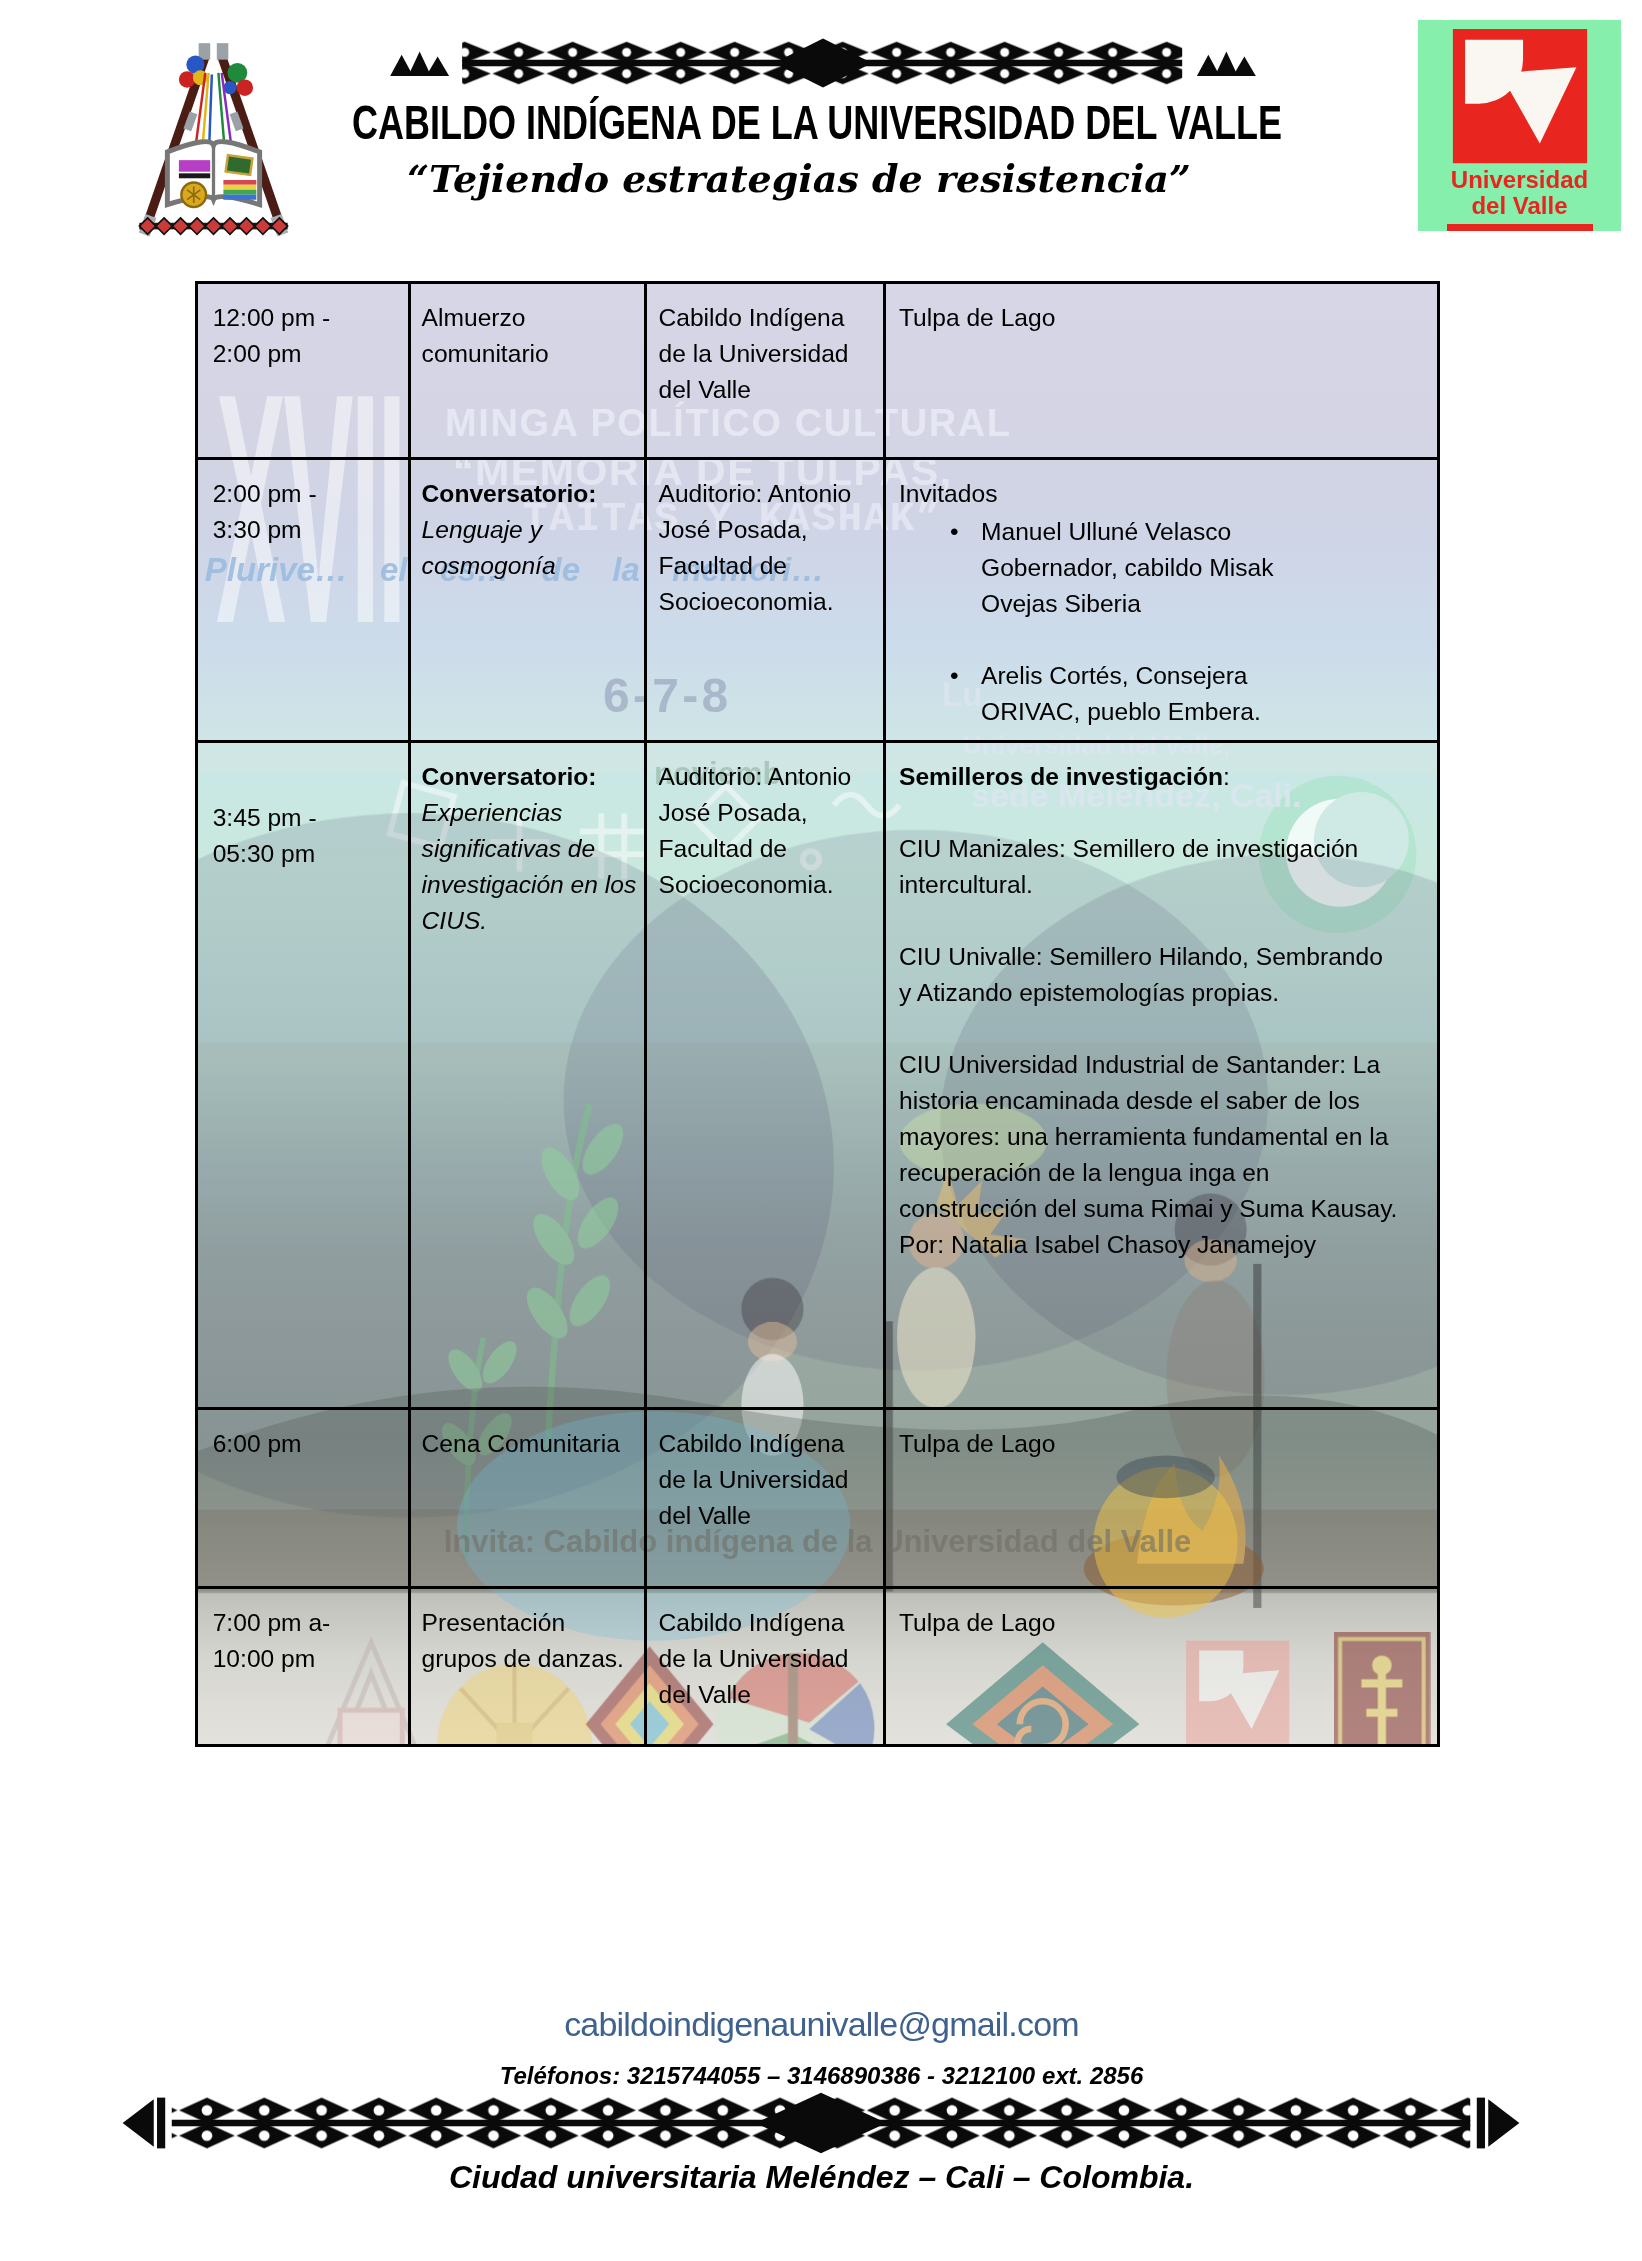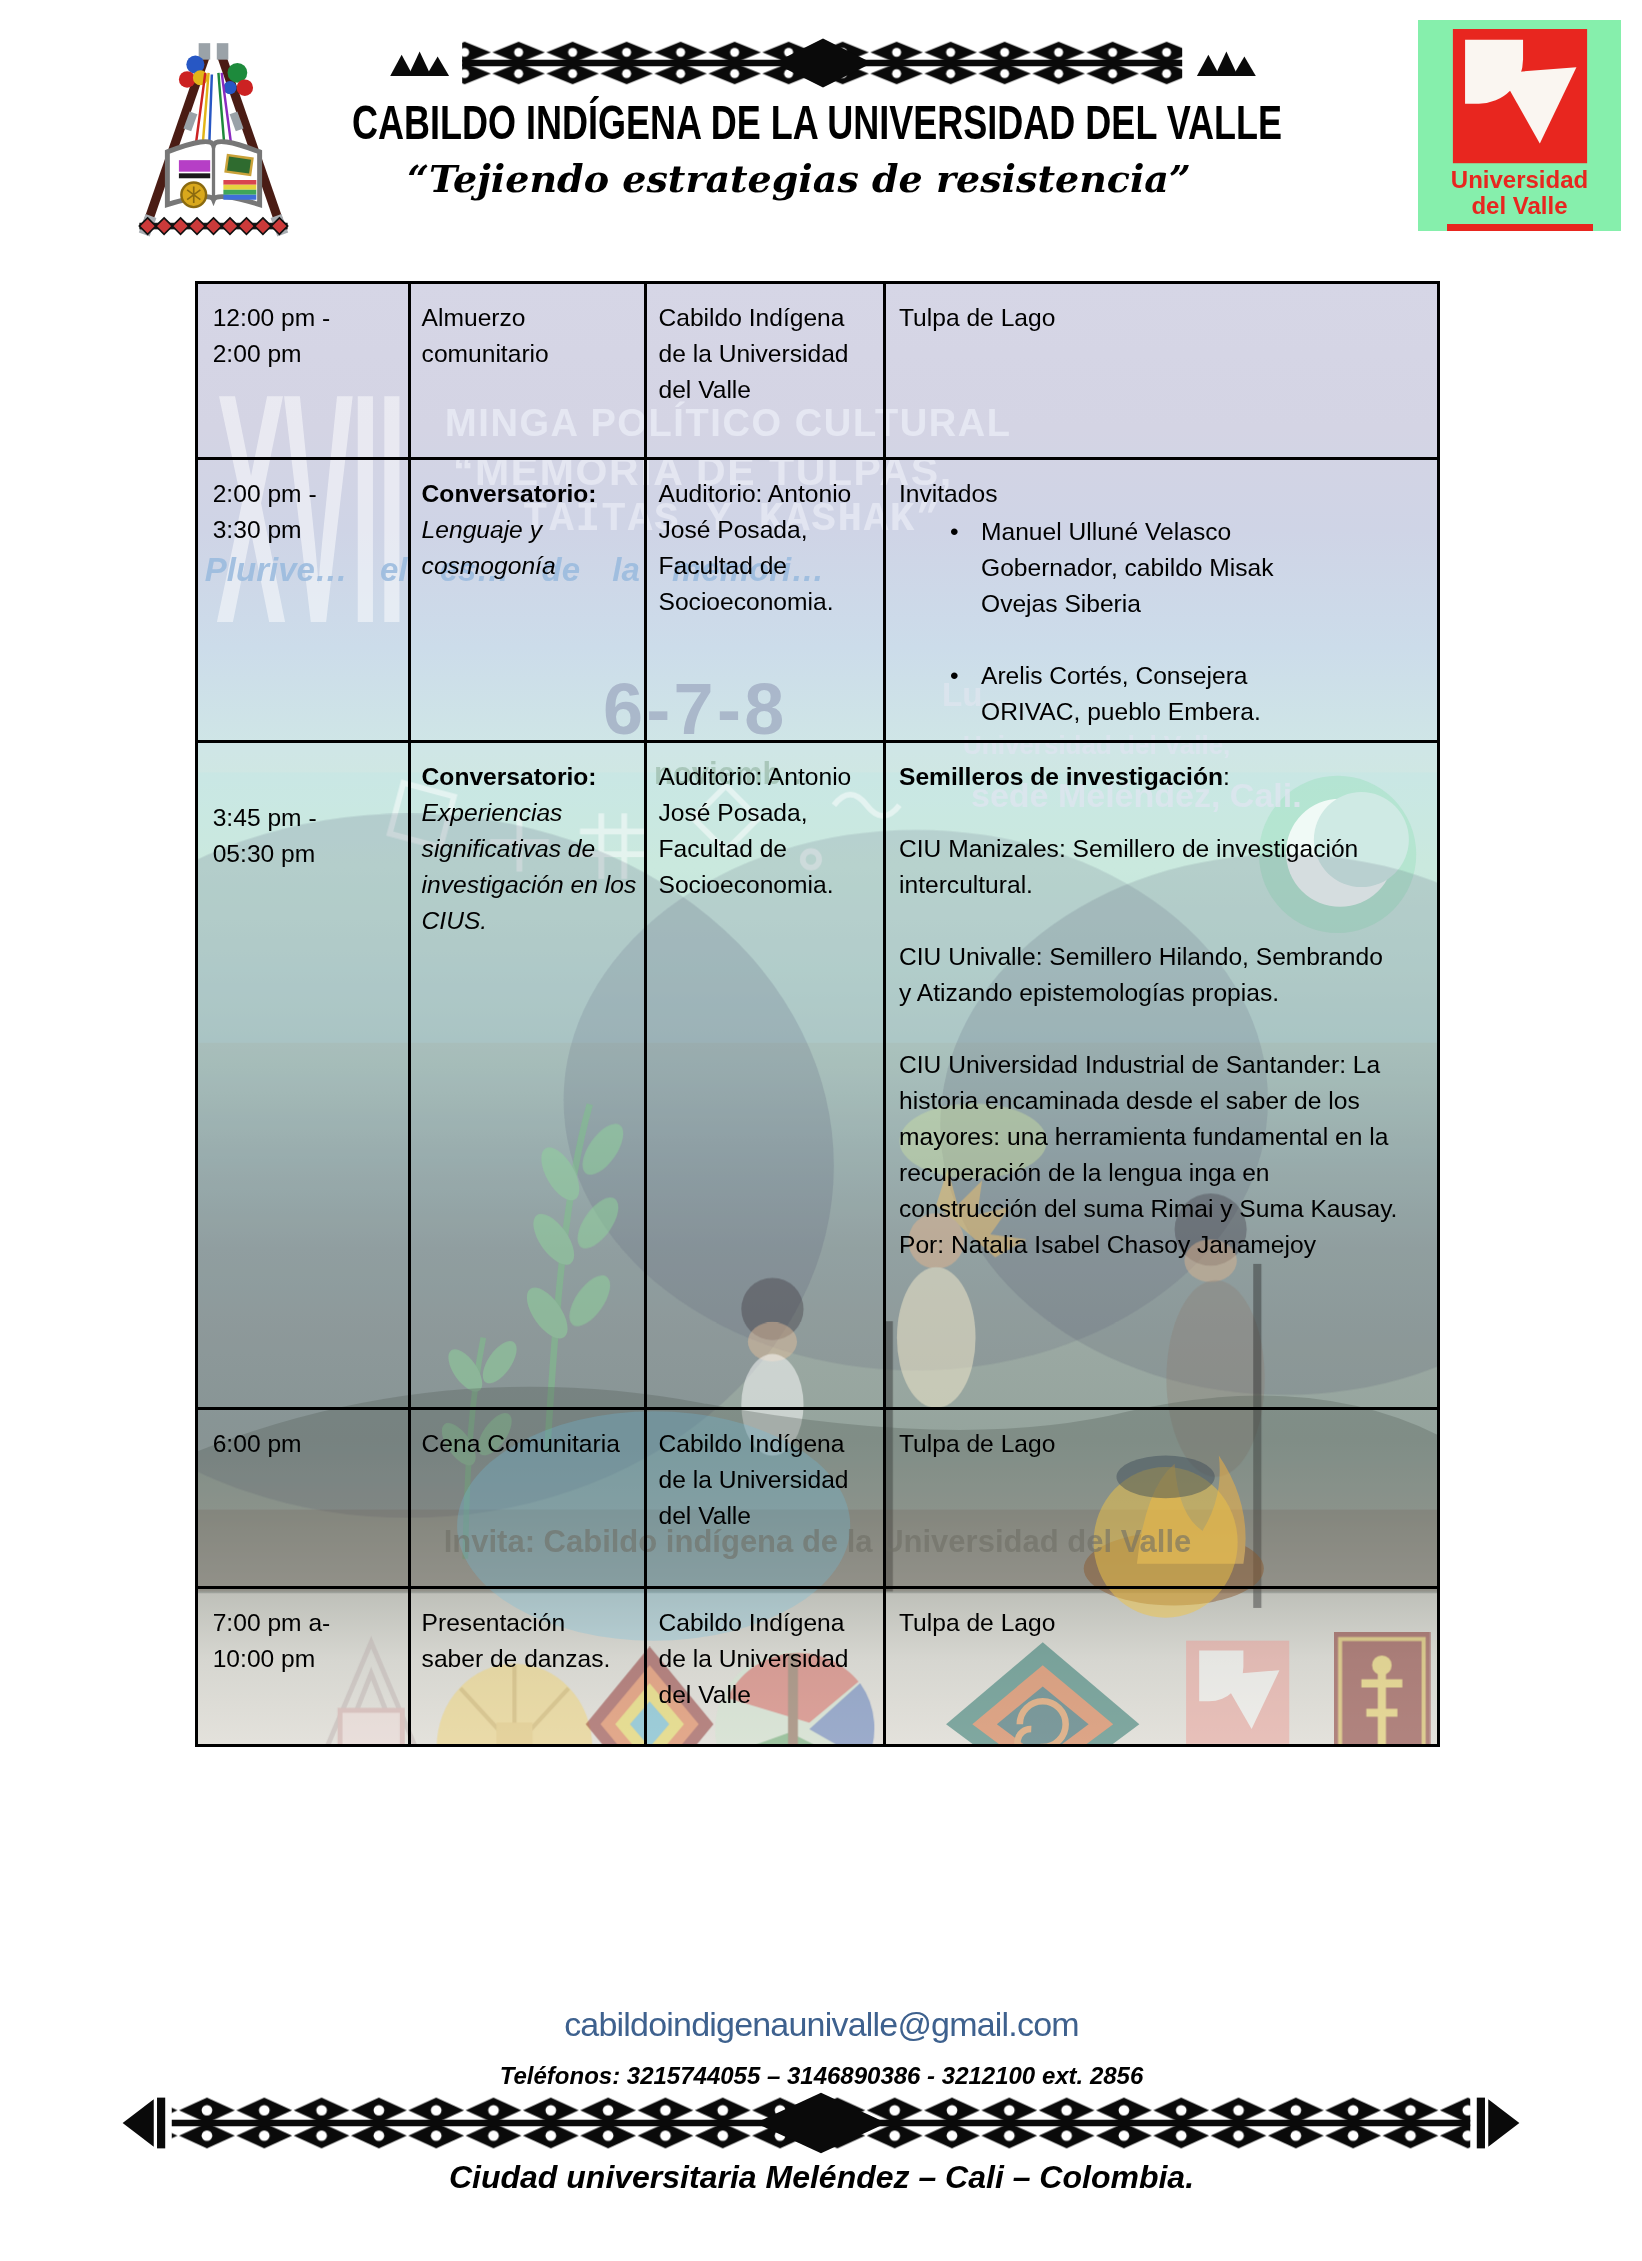--- a/index.html
+++ b/index.html
@@ -27,21 +27,21 @@
       #c6e0d2 47%,#b7d2c8 54%,#a9c0ba 60%,#9fb0ab 66%,#9aa8a2 73%,#95a49d 79%,
       #a5aca4 84%,#bcbeb7 89%,#d6d6d0 94%,#e4e2dc 100%);}
   .wm-scene{position:absolute;inset:0;}
   .wm-text{position:absolute;font-weight:bold;white-space:nowrap;pointer-events:none;}
   .wm-xvii{left:20.5px;top:105px;font-size:328px;line-height:246px;font-weight:900;color:#fff;
            opacity:.5;transform:scaleX(.32);transform-origin:left top;letter-spacing:-8.2px;}
   .wm-minga{left:250px;top:121px;font-size:38px;color:#e9ebf5;opacity:.85;letter-spacing:1.6px;}
   .wm-memoria{left:258px;top:167px;font-size:41px;color:#e9ebf5;opacity:.8;letter-spacing:1.6px;}
   .wm-taitas{left:328px;top:215px;font-size:41px;color:#e9ebf5;opacity:.75;letter-spacing:1.6px;font-family:Liberation Mono, monospace;}
   .wm-pluri{left:9.8px;top:270px;font-size:33px;font-style:italic;color:#9cbcdf;opacity:.9;word-spacing:23px;}
-  .wm-678{left:408px;top:387px;font-size:72px;font-weight:900;color:#a2aec4;opacity:.8;letter-spacing:3.3px;}
+  .wm-678{left:408px;top:387px;font-size:48px;font-weight:900;color:#a2aec4;opacity:.8;letter-spacing:3.3px;}
   .wm-nov{left:459px;top:475px;font-size:31px;color:#9fc0b0;opacity:.8;}
   .wm-lugar{left:747px;top:395px;font-size:33px;color:#dde5ef;opacity:.85;}
   .wm-place1{left:768px;top:449px;font-size:26px;color:#dde5ef;opacity:.85;}
   .wm-place2{left:776px;top:495px;font-size:34px;color:#dde5ef;opacity:.85;}
   .wm-invita{left:0;top:1243px;width:100%;text-align:center;font-size:31px;color:#6e6e66;opacity:.6;}
 
   .sched{position:absolute;inset:0;border:3.3px solid #000;display:grid;box-sizing:border-box;
          grid-template-columns:213px 236px 239px 1fr;
          grid-template-rows:176px 283px 667px 179px 1fr;}
   .cell{border-right:3.3px solid #000;border-bottom:3.3px solid #000;box-sizing:border-box;
@@ -341,21 +341,21 @@
       </div>
       <div class="cell c2">Cena Comunitaria</div>
       <div class="cell c3">Cabildo Indígena de la Universidad del Valle</div>
       <div class="cell c4 lc">Tulpa de Lago</div>
 
       <div class="cell c1 lr">
         <span class="tl">7:00 pm a-</span>
         <span class="tl">10:00 pm</span>
       </div>
       <div class="cell c2 lr">
-        <div class="just">Presentación saber de danzas.</div>
+        <div class="just">Presentación grupos de danzas.</div>
       </div>
       <div class="cell c3 lr">Cabildo Indígena de la Universidad del Valle</div>
       <div class="cell c4 lc lr">Tulpa de Lago</div>
     </div>
   </div>
 
   <div class="f-email">
     <a href="#">cabildoindigenaunivalle@gmail.com</a>
   </div>
   <div class="f-phones">Teléfonos: 3215744055 – 3146890386 - 3212100 ext. 2856</div>

